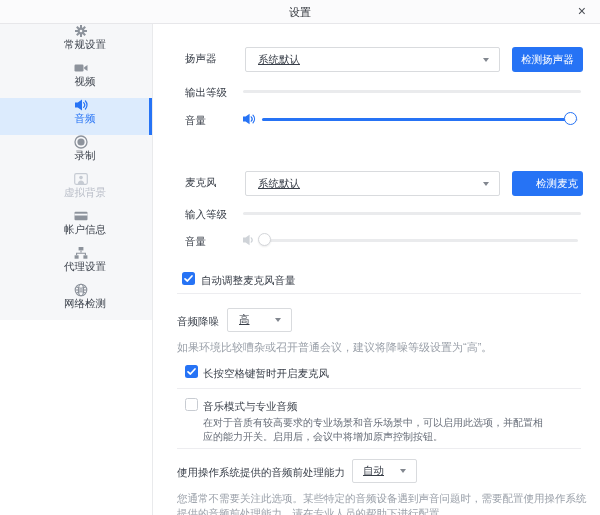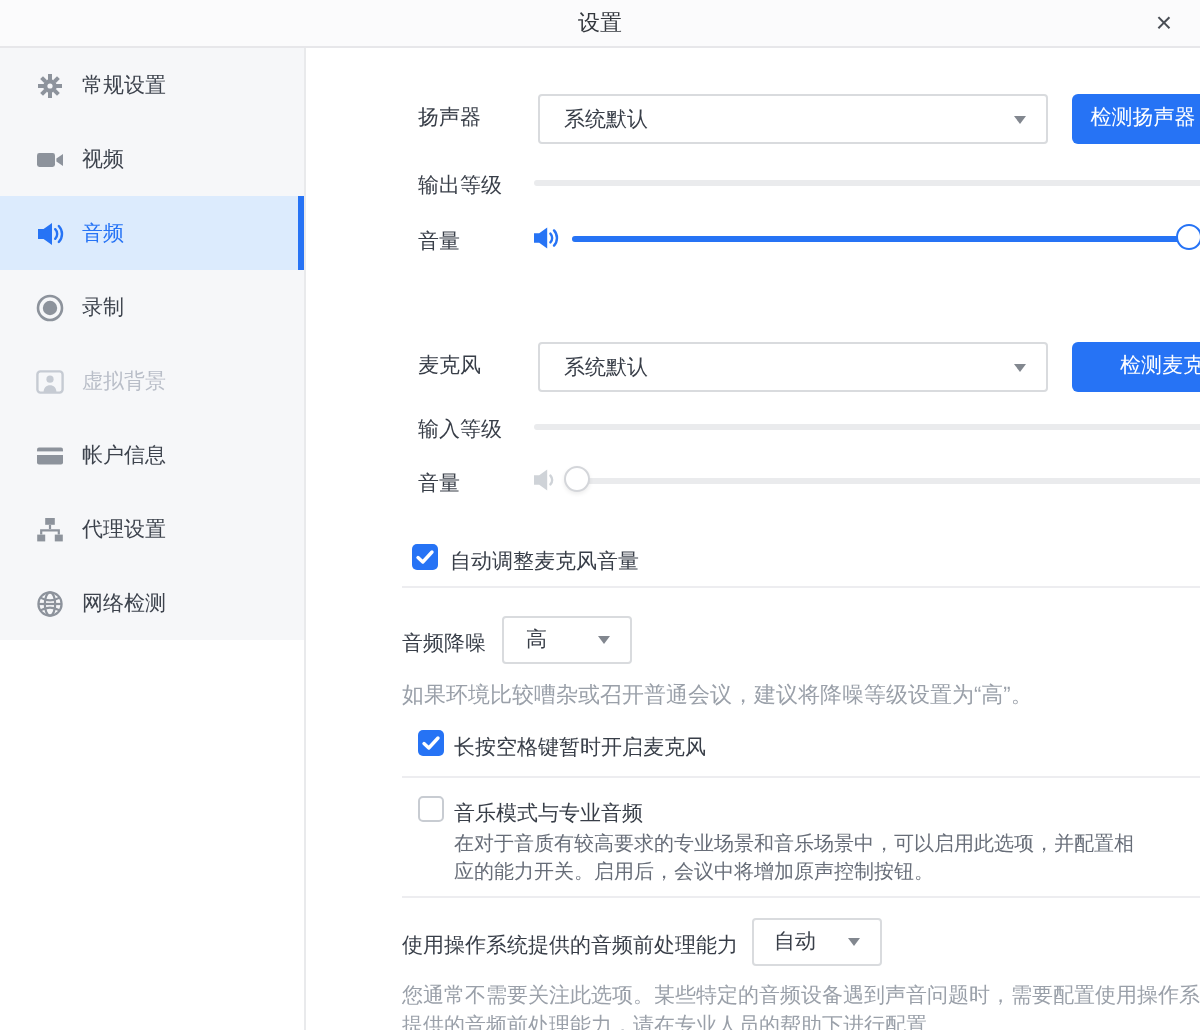--- a/index.html
+++ b/index.html
@@ -8,32 +8,32 @@
   .window { position:absolute; inset:0; width:600px; height:515px; background:#fff; overflow:hidden; }
 
   
   .titlebar { position:absolute; left:0; top:0; width:600px; height:24px; background:#fbfbfc; border-bottom:1px solid #e7e7ea; z-index:5; }
   .titlebar .title { position:absolute; left:0; right:0; top:0; height:24px; line-height:24px; text-align:center; font-size:11px; color:#33373d; }
   .titlebar .close { position:absolute; right:11px; top:0; height:24px; line-height:23px; font-size:14px; color:#4a4e55; cursor:pointer; padding:0 3px; }
 
   
   .sidebar { position:absolute; left:0; top:24px; width:152px; height:296px; background:#f6f7f9; z-index:2; }
   .side-border { position:absolute; left:152px; top:24px; bottom:0; width:1px; background:#e9eaec; z-index:1; }
-  .nav-item { position:relative; height:37px; display:flex; align-items:center; padding-left:18px; cursor:pointer; color:#3d434d; font-size:10.5px; }
+  .nav-item { position:relative; height:37px; display:flex; align-items:center; padding-left:18px; cursor:pointer; color:#3d434d; font-size:10.5px;flex-direction:column; }
   .nav-item .ic { width:14px; height:14px; margin-right:9px; display:inline-flex; align-items:center; justify-content:center; flex:0 0 14px; }
   .nav-item.sel { background:#dcebfd; color:#2673f5; }
   .nav-item.sel::after { content:""; position:absolute; right:0; top:0; bottom:0; width:3px; background:#2673f5; }
   .nav-item.dis { color:#b9bec8; }
 
   
-  .main { position:absolute; inset:0; z-index:0;margin-left:24px; }
+  .main { position:absolute; inset:0; z-index:0; }
   .lbl { position:absolute; font-size:10.5px; color:#383e48; }
   .hint { position:absolute; font-size:11px; color:#9aa0a9; }
 
-  .select { position:absolute; background:#fff; border:1px solid #d9dbde; border-radius:2px; font-size:10.5px; color:#383e48; display:flex; align-items:center; cursor:pointer; }
+  .select { position:absolute; background:#fff; border:1px solid #d9dbde; border-radius:2px; font-size:10.5px; color:#383e48; display:flex; align-items:center; cursor:pointer;text-decoration:underline; }
   .select .val { padding-left:12px; }
   .select .caret { position:absolute; right:10px; top:50%; margin-top:-2px; width:0; height:0; border-left:3.5px solid transparent; border-right:3.5px solid transparent; border-top:4.5px solid #82878f; }
 
   .btn { position:absolute; width:71px; height:25px; background:#2673f5; color:#fff; border:none; border-radius:3px; font-size:10.5px; line-height:25px; text-align:center; cursor:pointer; font-family:inherit; padding:0; }
 
   .meter { position:absolute; height:3px; background:#eaebed; border-radius:1.5px; }
   .track { position:absolute; height:3px; background:#eaebed; border-radius:1.5px; }
   .fill  { position:absolute; height:3px; background:#2673f5; border-radius:1.5px; }
   .handle { position:absolute; width:13px; height:13px; border-radius:50%; background:#fff; }
   .handle.blue { border:1.5px solid #2673f5; }

